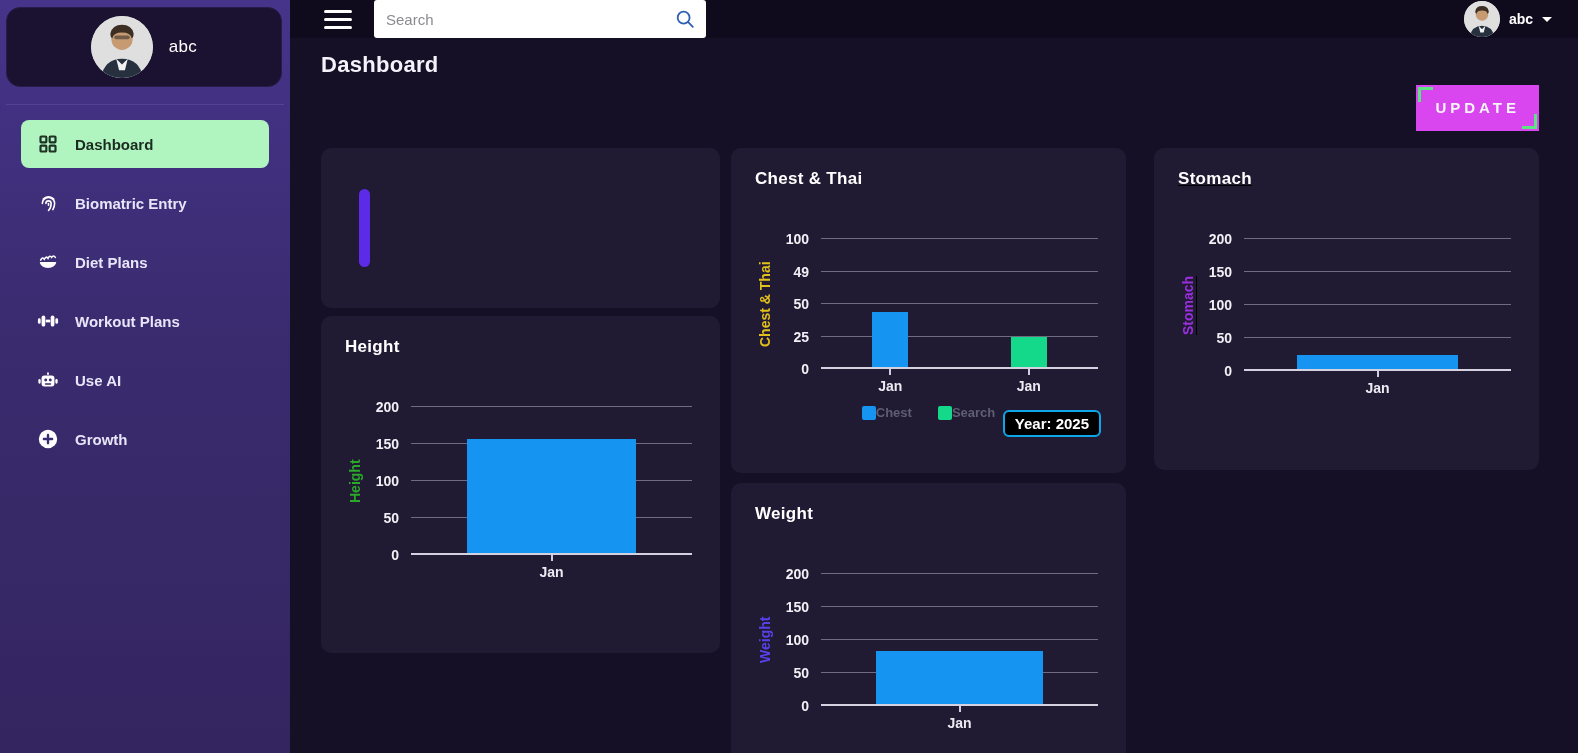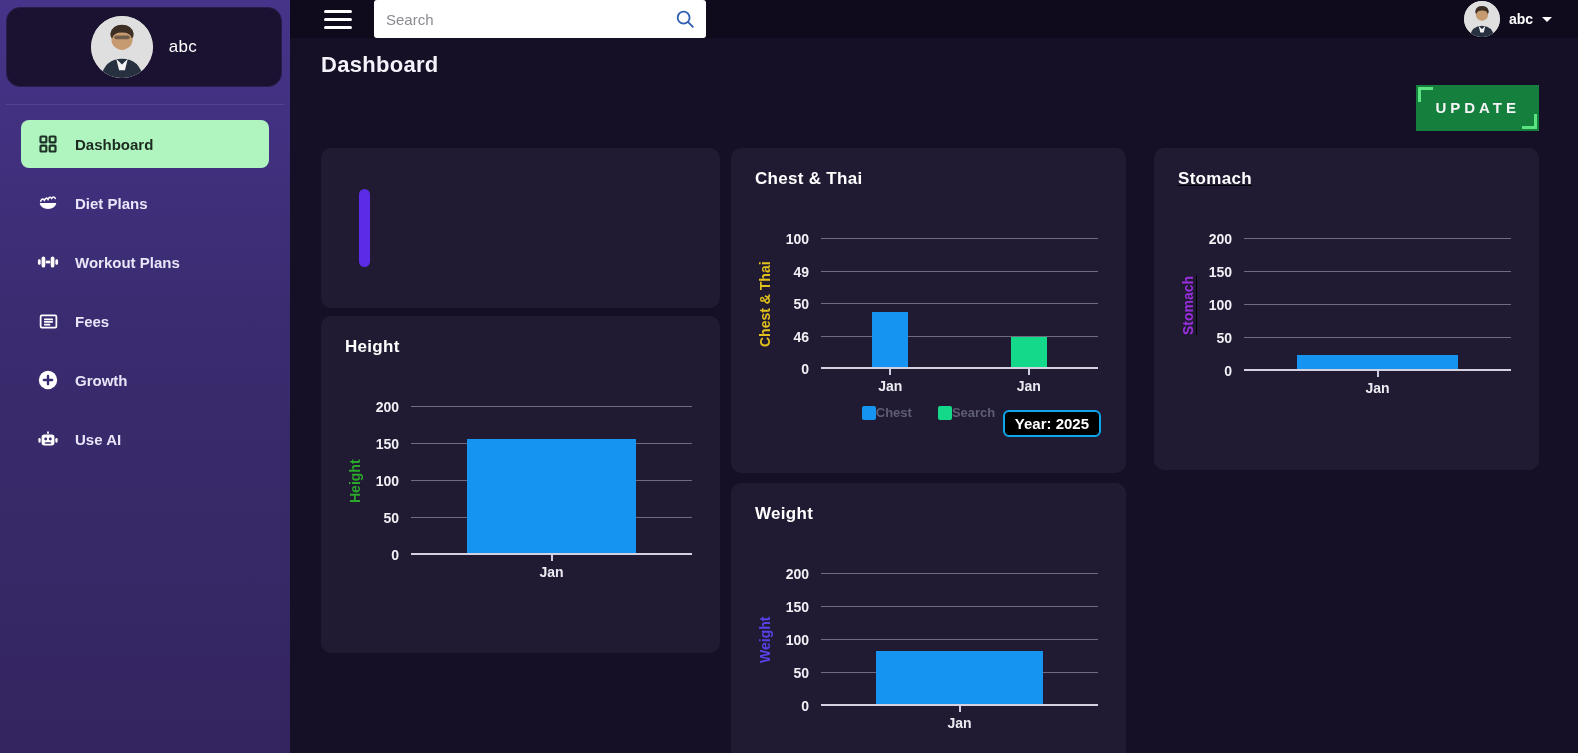--- a/index.html
+++ b/index.html
@@ -40,21 +40,21 @@
   .topbar-right { margin-left:auto; display:flex; align-items:center; gap:9px; cursor:pointer; }
   .topbar-right .name { color:#fff; font-size:14px; font-weight:700; }
   .caret { width:0; height:0; border-left:5px solid transparent; border-right:5px solid transparent;
     border-top:5px solid #fff; }
   .glow-divider { height:10px;
     background:linear-gradient(180deg,#0f0b1d 0%,#55688f 48%,#3c4a6e 62%,#100e1d 100%); }
 
   .content { padding:14px 39px 0 31px; }
   .page-title { color:#f4f2fa; font-size:22px; font-weight:600; letter-spacing:.3px; }
   .update-row { display:flex; justify-content:flex-end; margin-top:7px; }
-  .update-btn { position:relative; background:#15803d; padding:14px 19px; cursor:pointer; }
+  .update-btn { position:relative; background:#d946ef; padding:14px 19px; cursor:pointer; }
   .update-btn .label { color:#f5f5f7; font-size:15px; font-weight:700; letter-spacing:4px; }
   .corner { position:absolute; width:15px; height:15px; }
   .corner.tl { left:2px; top:2px; border-left:3px solid #5ce483; border-top:3px solid #5ce483; }
   .corner.br { right:2px; bottom:2px; border-right:3px solid #5ce483; border-bottom:3px solid #5ce483; }
 
   .cards { display:flex; margin-top:17px; align-items:flex-start; }
   .col1 { width:399px; margin-right:11px; }
   .col2 { width:395px; margin-right:28px; }
   .col3 { width:385px;text-decoration:underline; }
   .card { background:#201a33; border-radius:10px; padding:21px 24px; position:relative; }
@@ -120,70 +120,72 @@
           <rect x="3" y="3" width="7" height="7" rx="1"></rect>
             <rect x="14" y="3" width="7" height="7" rx="1"></rect>
           <rect x="3" y="14" width="7" height="7" rx="1"></rect>
             <rect x="14" y="14" width="7" height="7" rx="1"></rect>
         </svg>
         </span>
       <span>Dashboard</span>
     </div>
     <div class="nav-item">
       <span class="icon">
+        <svg width="21" height="21" viewBox="0 0 24 24" fill="none" stroke="currentColor" stroke-width="1.8" stroke-linecap="round">
+          <path d="M6 7 a8 8 0 0 1 12 0"></path>
+            <path d="M5 12 a7 7 0 0 1 14 0 c0 3 -1 5 -2 7"></path>
+          <path d="M9 12 a3 3 0 0 1 6 0 c0 3 -1 6 -3 8"></path>
+            <path d="M12 12 v2"></path>
+        </svg>
+        </span>
+      <span>Biomatric Entry</span>
+    </div>
+    <div class="nav-item">
+      <span class="icon">
         <svg width="22" height="22" viewBox="0 0 24 24" fill="currentColor">
           <path d="M3 12 h18 a9 6.5 0 0 1 -18 0z"></path>
           <path d="M4 10 q2 -4 4 -1 q2 -4 4 -1 q2 -4 4 -1 q2 -3 4 0" fill="none" stroke="currentColor" stroke-width="1.7" stroke-linecap="round"></path>
         </svg>
         </span>
       <span>Diet Plans</span>
     </div>
     <div class="nav-item">
       <span class="icon">
         <svg width="22" height="22" viewBox="0 0 24 24" fill="currentColor">
           <rect x="1" y="9" width="3" height="6" rx="1.5"></rect>
             <rect x="5" y="6" width="4" height="12" rx="2"></rect>
           <rect x="9.5" y="10.5" width="5" height="3"></rect>
           <rect x="15" y="6" width="4" height="12" rx="2"></rect>
             <rect x="20" y="9" width="3" height="6" rx="1.5"></rect>
         </svg>
         </span>
       <span>Workout Plans</span>
-    </div>
-    <div class="nav-item">
-      <span class="icon">
-        <svg width="21" height="21" viewBox="0 0 24 24" fill="none" stroke="currentColor" stroke-width="2">
-          <rect x="3" y="5" width="18" height="14" rx="1.5"></rect>
-          <path d="M7 9.5 h10 M7 12.5 h10 M7 15.5 h7"></path>
-        </svg>
-        </span>
-      <span>Fees</span>
-    </div>
-    <div class="nav-item">
-      <span class="icon">
-        <svg width="22" height="22" viewBox="0 0 24 24">
-          <circle cx="12" cy="12" r="10" fill="currentColor"></circle>
-          <path d="M12 7.5 v9 M7.5 12 h9" stroke="#3b2c72" stroke-width="2.6" stroke-linecap="round"></path>
-        </svg>
-        </span>
-      <span>Growth</span>
     </div>
     <div class="nav-item">
       <span class="icon">
         <svg width="22" height="22" viewBox="0 0 24 24" fill="currentColor">
           <rect x="5" y="7" width="14" height="12" rx="3"></rect>
           <rect x="1.5" y="11" width="2.5" height="5" rx="1.2"></rect>
             <rect x="20" y="11" width="2.5" height="5" rx="1.2"></rect>
           <circle cx="9.5" cy="12" r="1.6" fill="#3b2c72"></circle>
             <circle cx="14.5" cy="12" r="1.6" fill="#3b2c72"></circle>
           <rect x="8.5" y="15.5" width="7" height="1.6" rx="0.8" fill="#3b2c72"></rect>
           <rect x="11" y="3.5" width="2" height="3" rx="1"></rect>
         </svg>
         </span>
       <span>Use AI</span>
+    </div>
+    <div class="nav-item">
+      <span class="icon">
+        <svg width="22" height="22" viewBox="0 0 24 24">
+          <circle cx="12" cy="12" r="10" fill="currentColor"></circle>
+          <path d="M12 7.5 v9 M7.5 12 h9" stroke="#3b2c72" stroke-width="2.6" stroke-linecap="round"></path>
+        </svg>
+        </span>
+      <span>Growth</span>
     </div>
   </nav>
 </aside>
 
 <div class="main">
   <header class="topbar">
     <div class="hamburger">
       <span></span>
         <span></span>
         <span></span>
@@ -257,21 +259,21 @@
         </div>
       </div>
 
       <div class="col2">
         <div class="card chest-card" style="--ph:130px;">
           <div class="chart-title">Chest &amp; Thai</div>
           <div class="chart-body">
             <div class="ylabel" style="color: rgb(226, 192, 27);">Chest &amp; Thai</div>
             <div class="yticks">
                 <div class="ytick" style="bottom: 0%;">0</div>
-                <div class="ytick" style="bottom: 25%;">46</div>
+                <div class="ytick" style="bottom: 25%;">25</div>
                 <div class="ytick" style="bottom: 50%;">50</div>
                 <div class="ytick" style="bottom: 75%;">49</div>
                 <div class="ytick" style="bottom: 100%;">100</div>
               </div>
             <div class="plot">
                 <div class="gridline axis" style="bottom: 0%;"></div>
                 <div class="gridline" style="bottom: 25%;"></div>
                 <div class="gridline" style="bottom: 50%;"></div>
                 <div class="gridline" style="bottom: 75%;"></div>
                 <div class="gridline" style="bottom: 100%;"></div>

